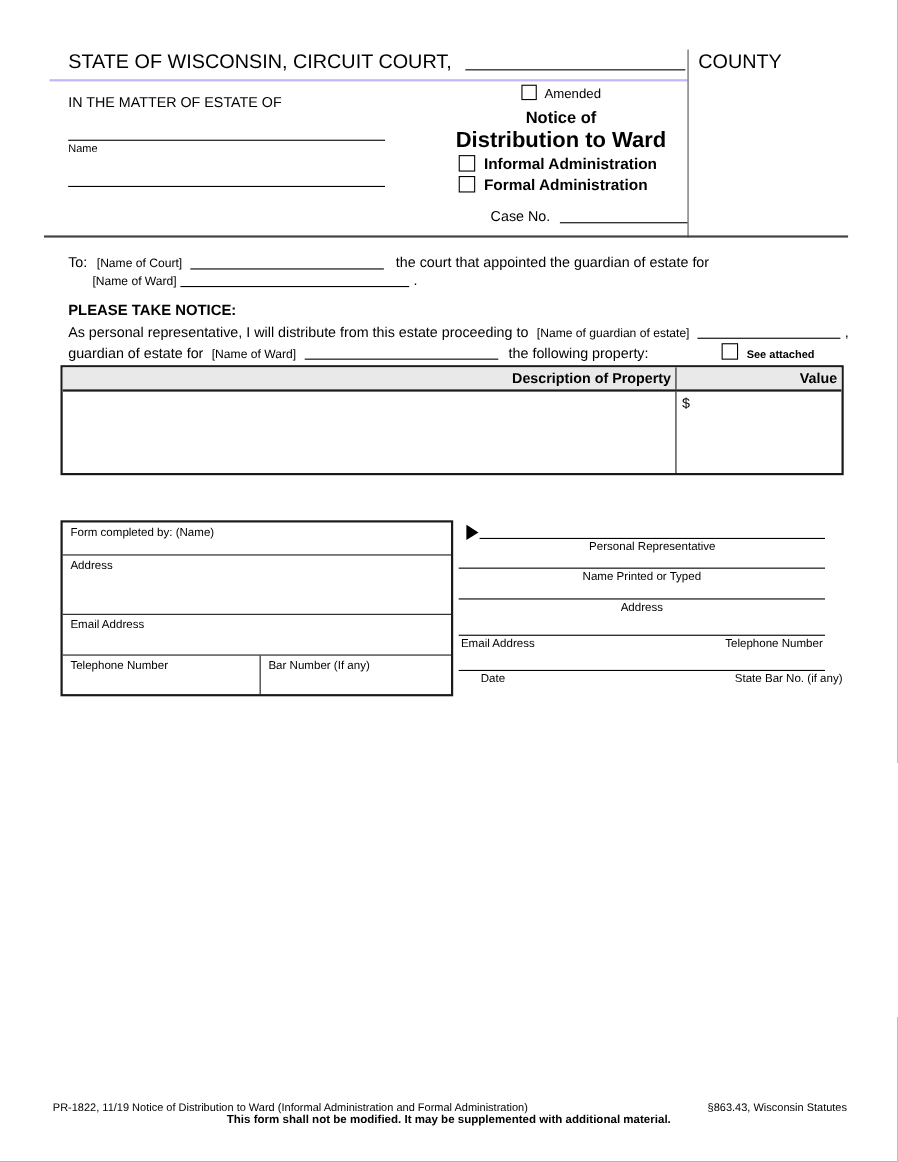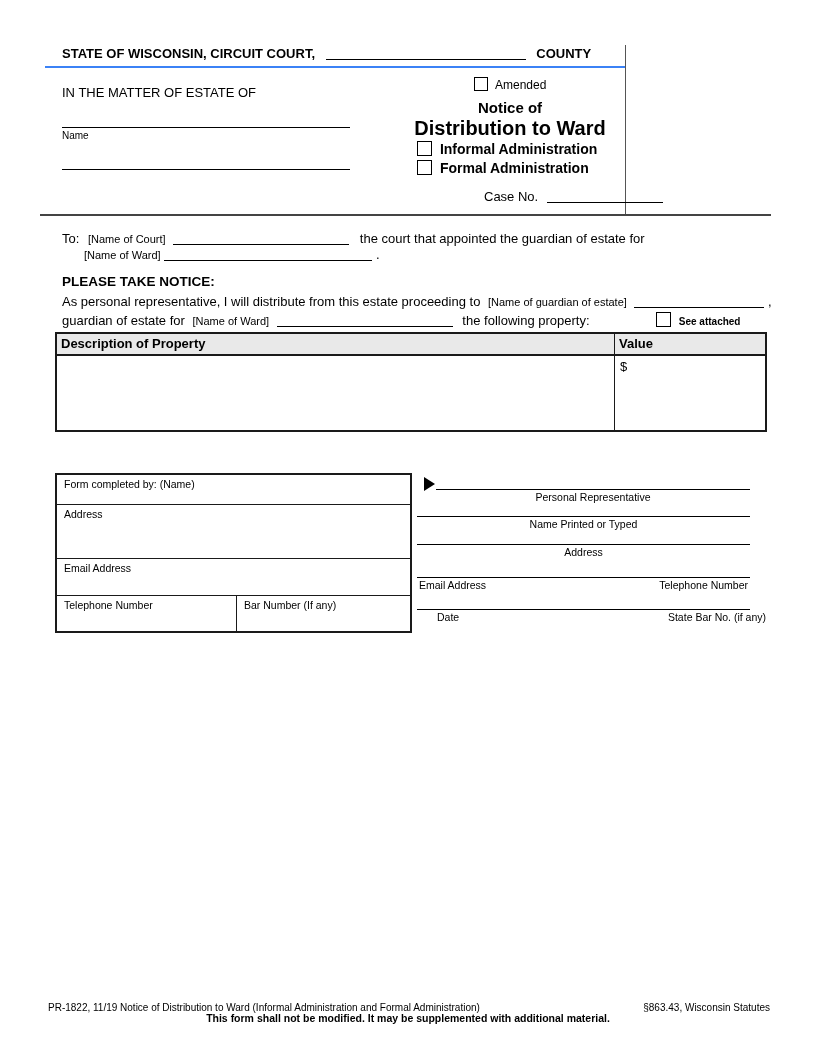--- a/index.html
+++ b/index.html
@@ -11,29 +11,29 @@
   .abs { position:absolute; white-space:nowrap; }
   .f13 { font-size:13px; }
   .f11 { font-size:11px; }
   .f9  { font-size:10px; }
   .b   { font-weight:bold; }
   .blank { display:inline-block; border-bottom:1px solid #000; height:13px; vertical-align:-2px; }
   .cb { display:inline-block; width:12px; height:12px; border:1px solid #000; background:#fff; vertical-align:-2px; }
   .cb-bold { border:1.5px solid #000; width:13px; height:13px; }
   .hline { position:absolute; border-top:1px solid #000; height:0; }
   
-  .court-row { position:absolute; left:45px; top:46px; width:580px; border-bottom:2px solid #3b82f6;
-               padding:0 0 5px 17px; font-weight:bold; font-size:13px; box-sizing:border-box; white-space:nowrap; }
+  .court-row { position:absolute; left:45px; top:46px; width:580px; border-bottom:2px solid #c4b5fd;
+               padding:0 0 5px 17px; font-weight:normal; font-size:18px; box-sizing:border-box; white-space:nowrap; }
   .vrule { position:absolute; left:625px; top:45px; height:171px; border-left:1px solid #555; }
   .hrule-main { position:absolute; left:40px; top:214px; width:731px; border-top:2px solid #444; }
   .title-col { position:absolute; left:395px; width:230px; text-align:center; white-space:nowrap; }
   
   .ptable { position:absolute; left:55px; top:332px; width:712px; border:2px solid #1a1a1a; box-sizing:border-box; }
   .pt-head { display:flex; background:#e9e9e9; border-bottom:2px solid #1a1a1a; font-weight:bold; font-size:13px; }
-  .pt-head > div { padding:2px 4px 3px; text-align:left; box-sizing:border-box; }
+  .pt-head > div { padding:2px 4px 3px; text-align:right; box-sizing:border-box; }
   .pt-c1 { width:558px; border-right:1px solid #1a1a1a; }
   .pt-c2 { flex:1; }
   .pt-body { display:flex; height:74px; font-size:13px; }
   .pt-body > div { box-sizing:border-box; }
   .pt-body .pt-c2 { padding:3px 5px; }
   
   .cbox { position:absolute; left:55px; top:473px; width:357px; height:160px;
           border:2px solid #1a1a1a; box-sizing:border-box; display:flex; flex-direction:column; font-size:10.5px; }
   .cbox-row { border-bottom:1.5px solid #1a1a1a; padding:3px 7px; box-sizing:border-box; }
   .cbox-row:last-child { border-bottom:none; padding:0; flex:1; display:flex; }
@@ -75,21 +75,21 @@
 
   <div class="abs" style="left:417px; top:141px; font-size:14px; font-weight:bold;">
     <span class="cb cb-bold"></span>
     <span style="margin-left:4px;">Informal Administration</span>
   </div>
   <div class="abs" style="left:417px; top:160px; font-size:14px; font-weight:bold;">
     <span class="cb cb-bold"></span>
     <span style="margin-left:4px;">Formal Administration</span>
   </div>
 
-  <div class="abs f13" style="left:446px; top:189px;margin-left:38px;">
+  <div class="abs f13" style="left:446px; top:189px;">
     <span>Case No.</span>
     <span class="blank" style="width:116px; margin-left:5px;"></span>
   </div>
 
   <div class="abs f13" style="left:62px; top:231px;">
     <span>To:</span>
     <span class="f11" style="margin-left:5px;">[Name of Court]</span>
     <span class="blank" style="width:176px; margin-left:4px;"></span>
     <span style="margin-left:7px;">the court that appointed the guardian of estate for</span>
   </div>

